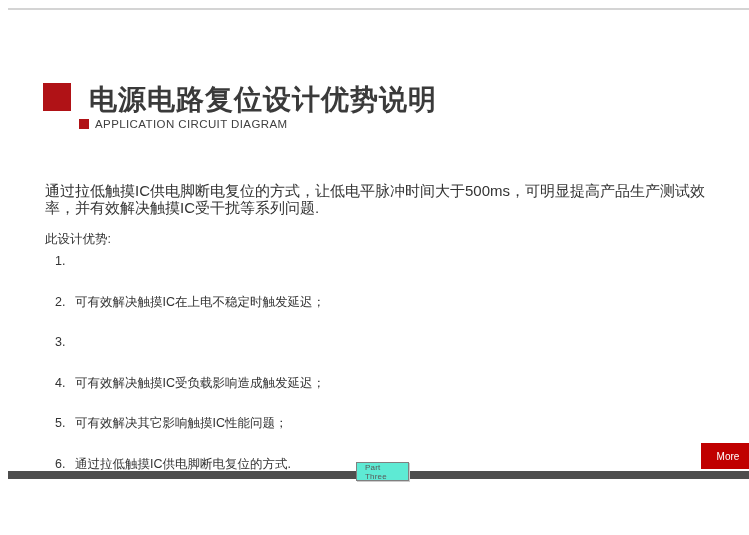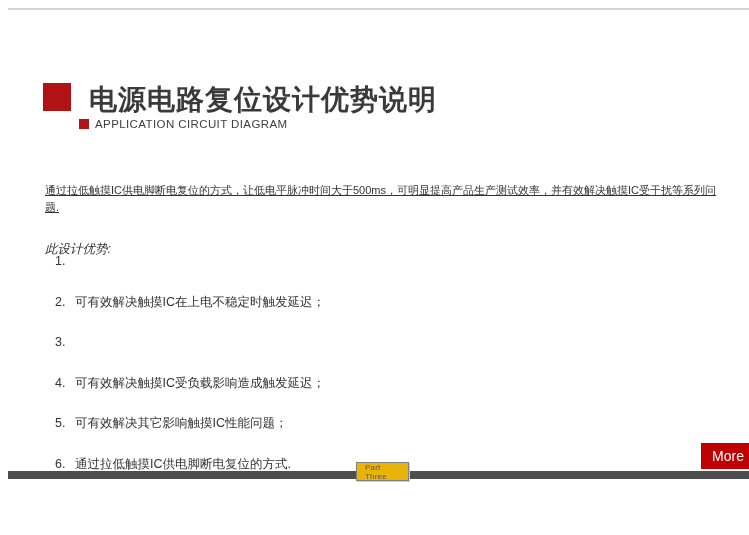--- a/index.html
+++ b/index.html
@@ -40,27 +40,26 @@
     flex: 0 0 auto;
   }
   .subtitle-text {
     font-size: 11.5px; color: #404040;
     letter-spacing: 0.4px;
     white-space: nowrap;
   }
   .intro {
     position: absolute; left: 33px; top: 168px;
     width: 690px;
-    font-size: 11px; line-height: 17px;
+    font-size: 15px; line-height: 17px;
     color: #333333;
-    text-decoration: underline;
   }
   .list-heading {
-    position: absolute; left: 33px; top: 227px;
-    font-size: 12.5px; color: #333333; font-style: italic;
+    position: absolute; left: 33px; top: 217px;
+    font-size: 12.5px; color: #333333;
   }
   .advantages {
     position: absolute; left: 35px; top: 233px;
     width: 600px;
     list-style: none;
   }
   .advantages .item {
     display: flex;
     margin-bottom: 11.5px;
     font-size: 12.5px; line-height: 13px;
@@ -71,40 +70,40 @@
     color: #333333;
   }
   .advantages .txt { color: #333333; }
   .footer-line {
     position: absolute; left: 0; right: 0; top: 461px;
     height: 2px; background: #4d4d4d;
   }
   .part-box {
     position: absolute; left: 348px; top: 452px;
     width: 53px; height: 19px;
-    background: #eab308;
+    background: #5eead4;
     border: 1px solid #808080;
     box-shadow: 1px 1px 0 #cccccc;
     display: flex; align-items: center; justify-content: center;
     z-index: 2;
   }
   .part-box span {
     font-size: 8px; color: #595959; letter-spacing: 0.2px;
   }
   .more-button {
     position: absolute; left: 693px; top: 433px;
     width: 54px; height: 26px;
     background: #c00000;
     border: none;
     display: flex; align-items: center; justify-content: center;
     cursor: pointer;
     z-index: 2;
   }
   .more-button span {
-    color: #ffffff; font-size: 14px;
+    color: #ffffff; font-size: 10px;
     font-family: "Liberation Sans", sans-serif;
   }
 </style>
 </head>
 <body>
 
 <div class="page">
 
   <div class="title-bullet"></div>
 

